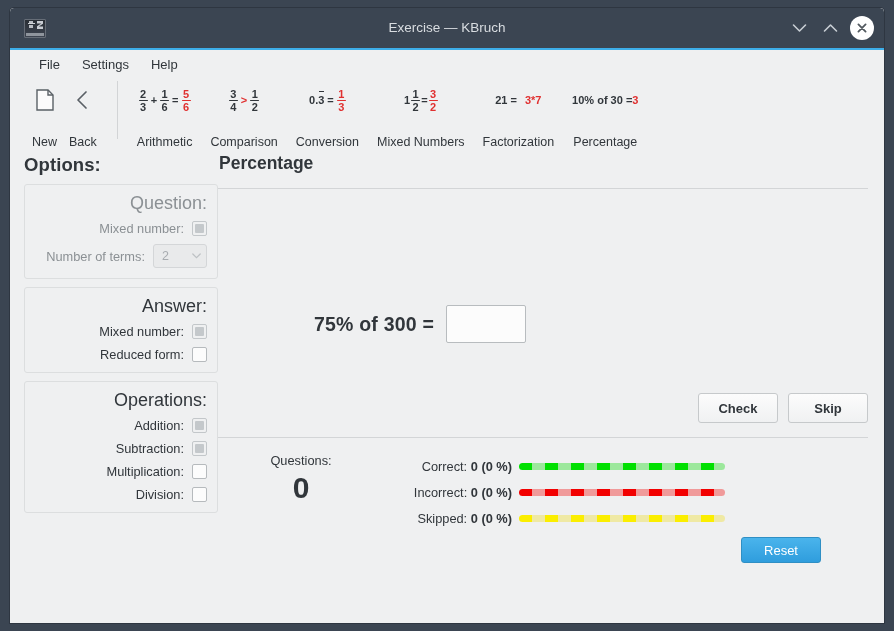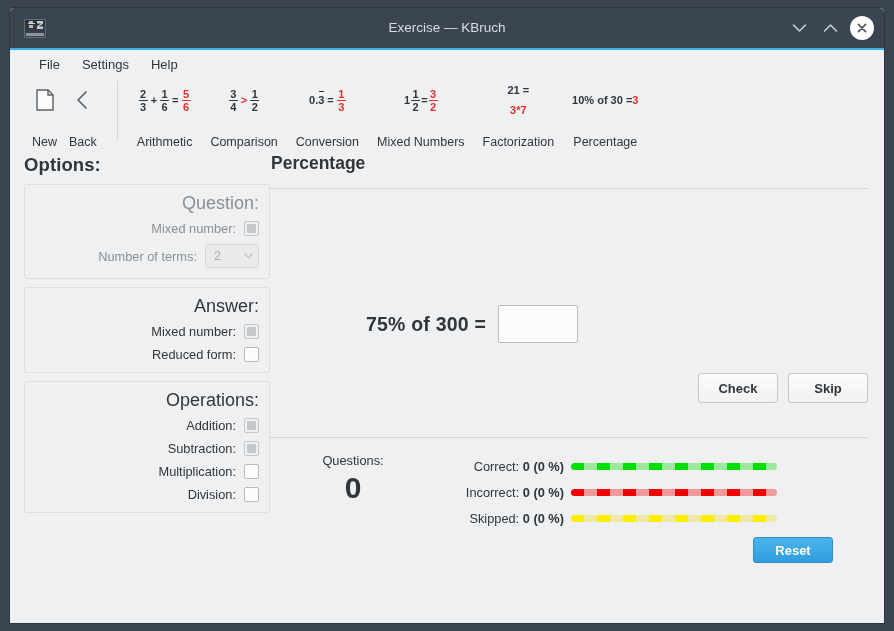--- a/index.html
+++ b/index.html
@@ -66,21 +66,21 @@
           font-size:11px; font-weight:bold; line-height:10px; vertical-align:middle; }
   .frac .num { padding:0 1px; }
   .frac .bar { height:1px; width:9px; background:#31363b; margin:1px 0; }
   .frac.red { color:#e03030; }
   .frac.red .bar { background:#e03030; }
   .expr { display:flex; align-items:center; gap:3px; font-size:11px; font-weight:bold; color:#31363b; }
   .expr .red { color:#e03030; }
   
   #body { display:flex; height: calc(615px - 40px - 2px - 29px - 67px); }
   
-  #options { width: 260px; padding: 8px 0 0 14px; }
+  #options { width: 208px; padding: 8px 0 0 14px; }
   #options h2 { margin:0 0 8px 0; font-size:18.5px; font-weight:bold; color:#31363b; letter-spacing:0.1px; }
   .group { border:1px solid #dcdedf; border-radius:3px; background:#eff0f1;
            padding:6px 10px 8px 6px; margin-bottom:8px; }
   .group .gtitle { text-align:right; font-size:18px; color:#31363b; padding:2px 0 7px 0; }
   .group .gtitle.dim { color:#8b9094; }
   .row { display:flex; align-items:center; justify-content:flex-end; gap:8px; margin-bottom:8px; }
   .row:last-child { margin-bottom:2px; }
   .row .lab { font-size:12.8px; color:#31363b; text-align:right; }
   .row .lab.dim { color:#8b9094; }
   .row .lab.two { line-height:14px; }
@@ -95,21 +95,21 @@
   .sel svg { opacity:.55; }
   
   #main { flex:1; padding: 7px 16px 0 0; position:relative; }
   #main h1 { margin:0 0 0 0; font-size:17.5px; font-weight:bold; color:#31363b; padding-left:1px; }
   .hr { height:1px; background:#d3d5d7; margin-top:14px; }
   #taskarea { height: 248px; position:relative; }
   #task { position:absolute; left:96px; top:116px; display:flex; align-items:center; gap:12px; }
   #task .qtext { font-size:19.5px; font-weight:bold; color:#31363b; letter-spacing:.2px; }
   #answerbox { width:80px; height:38px; background:#fcfcfc; border:1px solid #b8bcbf;
                border-radius:2px; cursor:text; }
-  #actionbtns { position:absolute; right:0px; top:184px; display:flex; gap:10px; }
+  #actionbtns { position:absolute; right:0px; top:204px; display:flex; gap:10px; }
   .btn { min-width:80px; height:30px; padding:0 16px; border:1px solid #c6c9cb;
          border-radius:3px; background:linear-gradient(#fcfcfc,#f0f1f2);
          font-size:13px; font-weight:bold; color:#31363b; cursor:pointer;
          display:flex; align-items:center; justify-content:center; }
   
   #statsep { height:1px; background:#d3d5d7; }
   #stats { display:flex; align-items:flex-start; padding-top:11px; }
   #qcount { width:166px; text-align:center; padding-top:4px; }
   #qcount .qlab { font-size:12.8px; color:#31363b; }
   #qcount .qnum { font-size:30px; font-weight:bold; color:#31363b; line-height:40px; }
@@ -117,23 +117,23 @@
   .statrow { display:flex; align-items:center; height:26px; }
   .statrow .slab { width:135px; text-align:right; font-size:12.8px; color:#31363b; padding-right:7px; }
   .statrow .slab b { font-weight:bold; }
   .bar { height:7px; width:206px; border-radius:4px; overflow:hidden; }
   .bar.green { background: repeating-linear-gradient(90deg,#00e000 0 13px,#9ce89c 13px 26px); }
   .bar.red   { background: repeating-linear-gradient(90deg,#f20000 0 13px,#f09a9a 13px 26px); }
   .bar.yellow{ background: repeating-linear-gradient(90deg,#fbee00 0 13px,#efe9a4 13px 26px); }
   #resetwrap { padding: 6px 0 0 0; display:flex; justify-content:flex-end; }
   #resetbtn { min-width:80px; height:26px; padding:0 18px; border:1px solid #2f8fc4;
               border-radius:3px; background:linear-gradient(#4ab4ec,#2f9ddd);
-              color:#ffffff; font-size:13px; font-weight:bold; cursor:pointer;
+              color:#ffffff; font-size:13px; font-weight:normal; cursor:pointer;
               display:flex; align-items:center; justify-content:center;
-              margin-right:35px; }
+              margin-right:47px; }
 </style>
 </head>
 <body>
 
 <div id="window">
 
   <div id="titlebar">
     <div id="appicon">
       <div class="g2"></div>
         <div class="g1"></div>
@@ -268,21 +268,21 @@
               <span class="bar"></span>
               <span class="num">2</span>
             </span>
         </div>
       </div>
       <div class="tblabel">Mixed Numbers</div>
     </div>
 
     <div class="tbitem" style="padding-left:9px;padding-right:9px;">
       <div class="tbicon">
-        <div class="expr" style="gap:8px;flex-direction:column;">
+        <div class="expr" style="gap:8px;">
           <span>21 = </span>
           <span class="red">3*7</span>
         </div>
       </div>
       <div class="tblabel">Factorization</div>
     </div>
 
     <div class="tbitem" style="padding-left:9px;padding-right:9px;">
       <div class="tbicon">
         <div class="expr" style="gap:0;">

